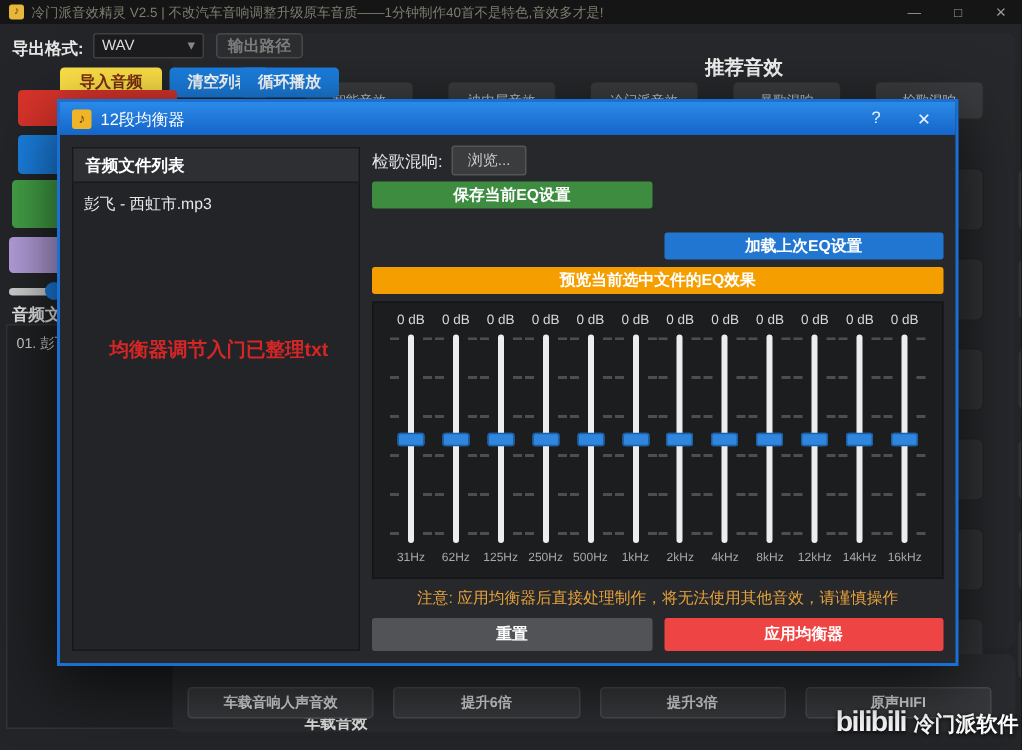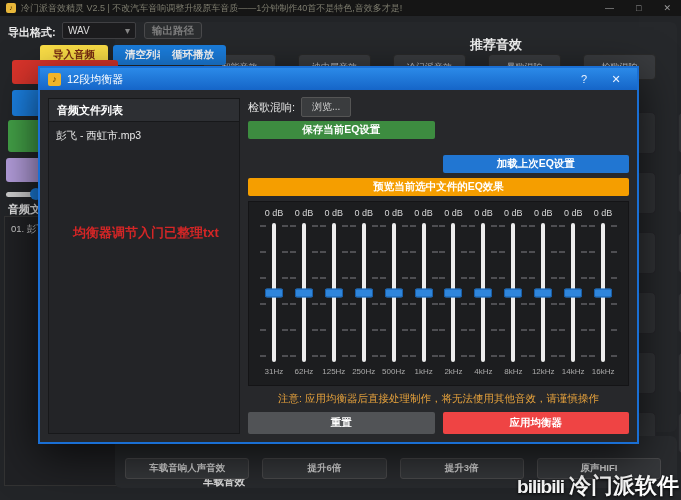--- a/index.html
+++ b/index.html
@@ -46,21 +46,21 @@
   .bottom-panel{position:absolute;left:115px;top:436px;width:562px;height:52px;
                 background:#292b2e;border-radius:6px;}
   .car-label{position:absolute;left:203px;top:444px;font-size:10.5px;font-weight:bold;color:#e0e0e0;margin-top:31px;}
   .bottom-buttons{position:absolute;left:125px;top:458px;width:536px;display:flex;gap:13px;}
   .bbtn{flex:1;height:19px;background:#36383b;border:1px solid #4a4a4c;border-radius:3px;
         color:#d8d8d8;font-size:9.5px;font-weight:bold;display:flex;align-items:center;justify-content:center;
         white-space:nowrap;}
   .watermark{position:absolute;right:2px;top:471px;display:flex;align-items:baseline;gap:5px;
              color:#fff;text-shadow:0 1px 3px #000;}
   .wm-logo{font-size:19px;font-weight:bold;letter-spacing:-1px;}
-  .wm-text{font-size:22px;font-weight:bold;}
+  .wm-text{font-size:14px;font-weight:bold;}
   
   .dialog{position:absolute;left:38px;top:66px;width:597px;height:374px;background:#27282b;
           border:2px solid #1a6fd4;box-shadow:0 12px 42px rgba(0,0,0,.7);
           display:flex;flex-direction:column;box-sizing:content-box;}
   .dlg-title{height:22px;background:linear-gradient(#2b8ae8,#1565c8);display:flex;align-items:center;
              gap:6px;padding:0 8px;flex:0 0 auto;}
   .dlg-icon{width:13px;height:13px;background:#f0b429;border-radius:2px;font-size:9px;line-height:13px;
             text-align:center;color:#5a3b00;}
   .dlg-title-text{flex:1;font-size:11px;color:#fff;}
   .dlg-ctl{width:26px;text-align:center;color:#eaf2ff;font-size:11px;cursor:default;}

